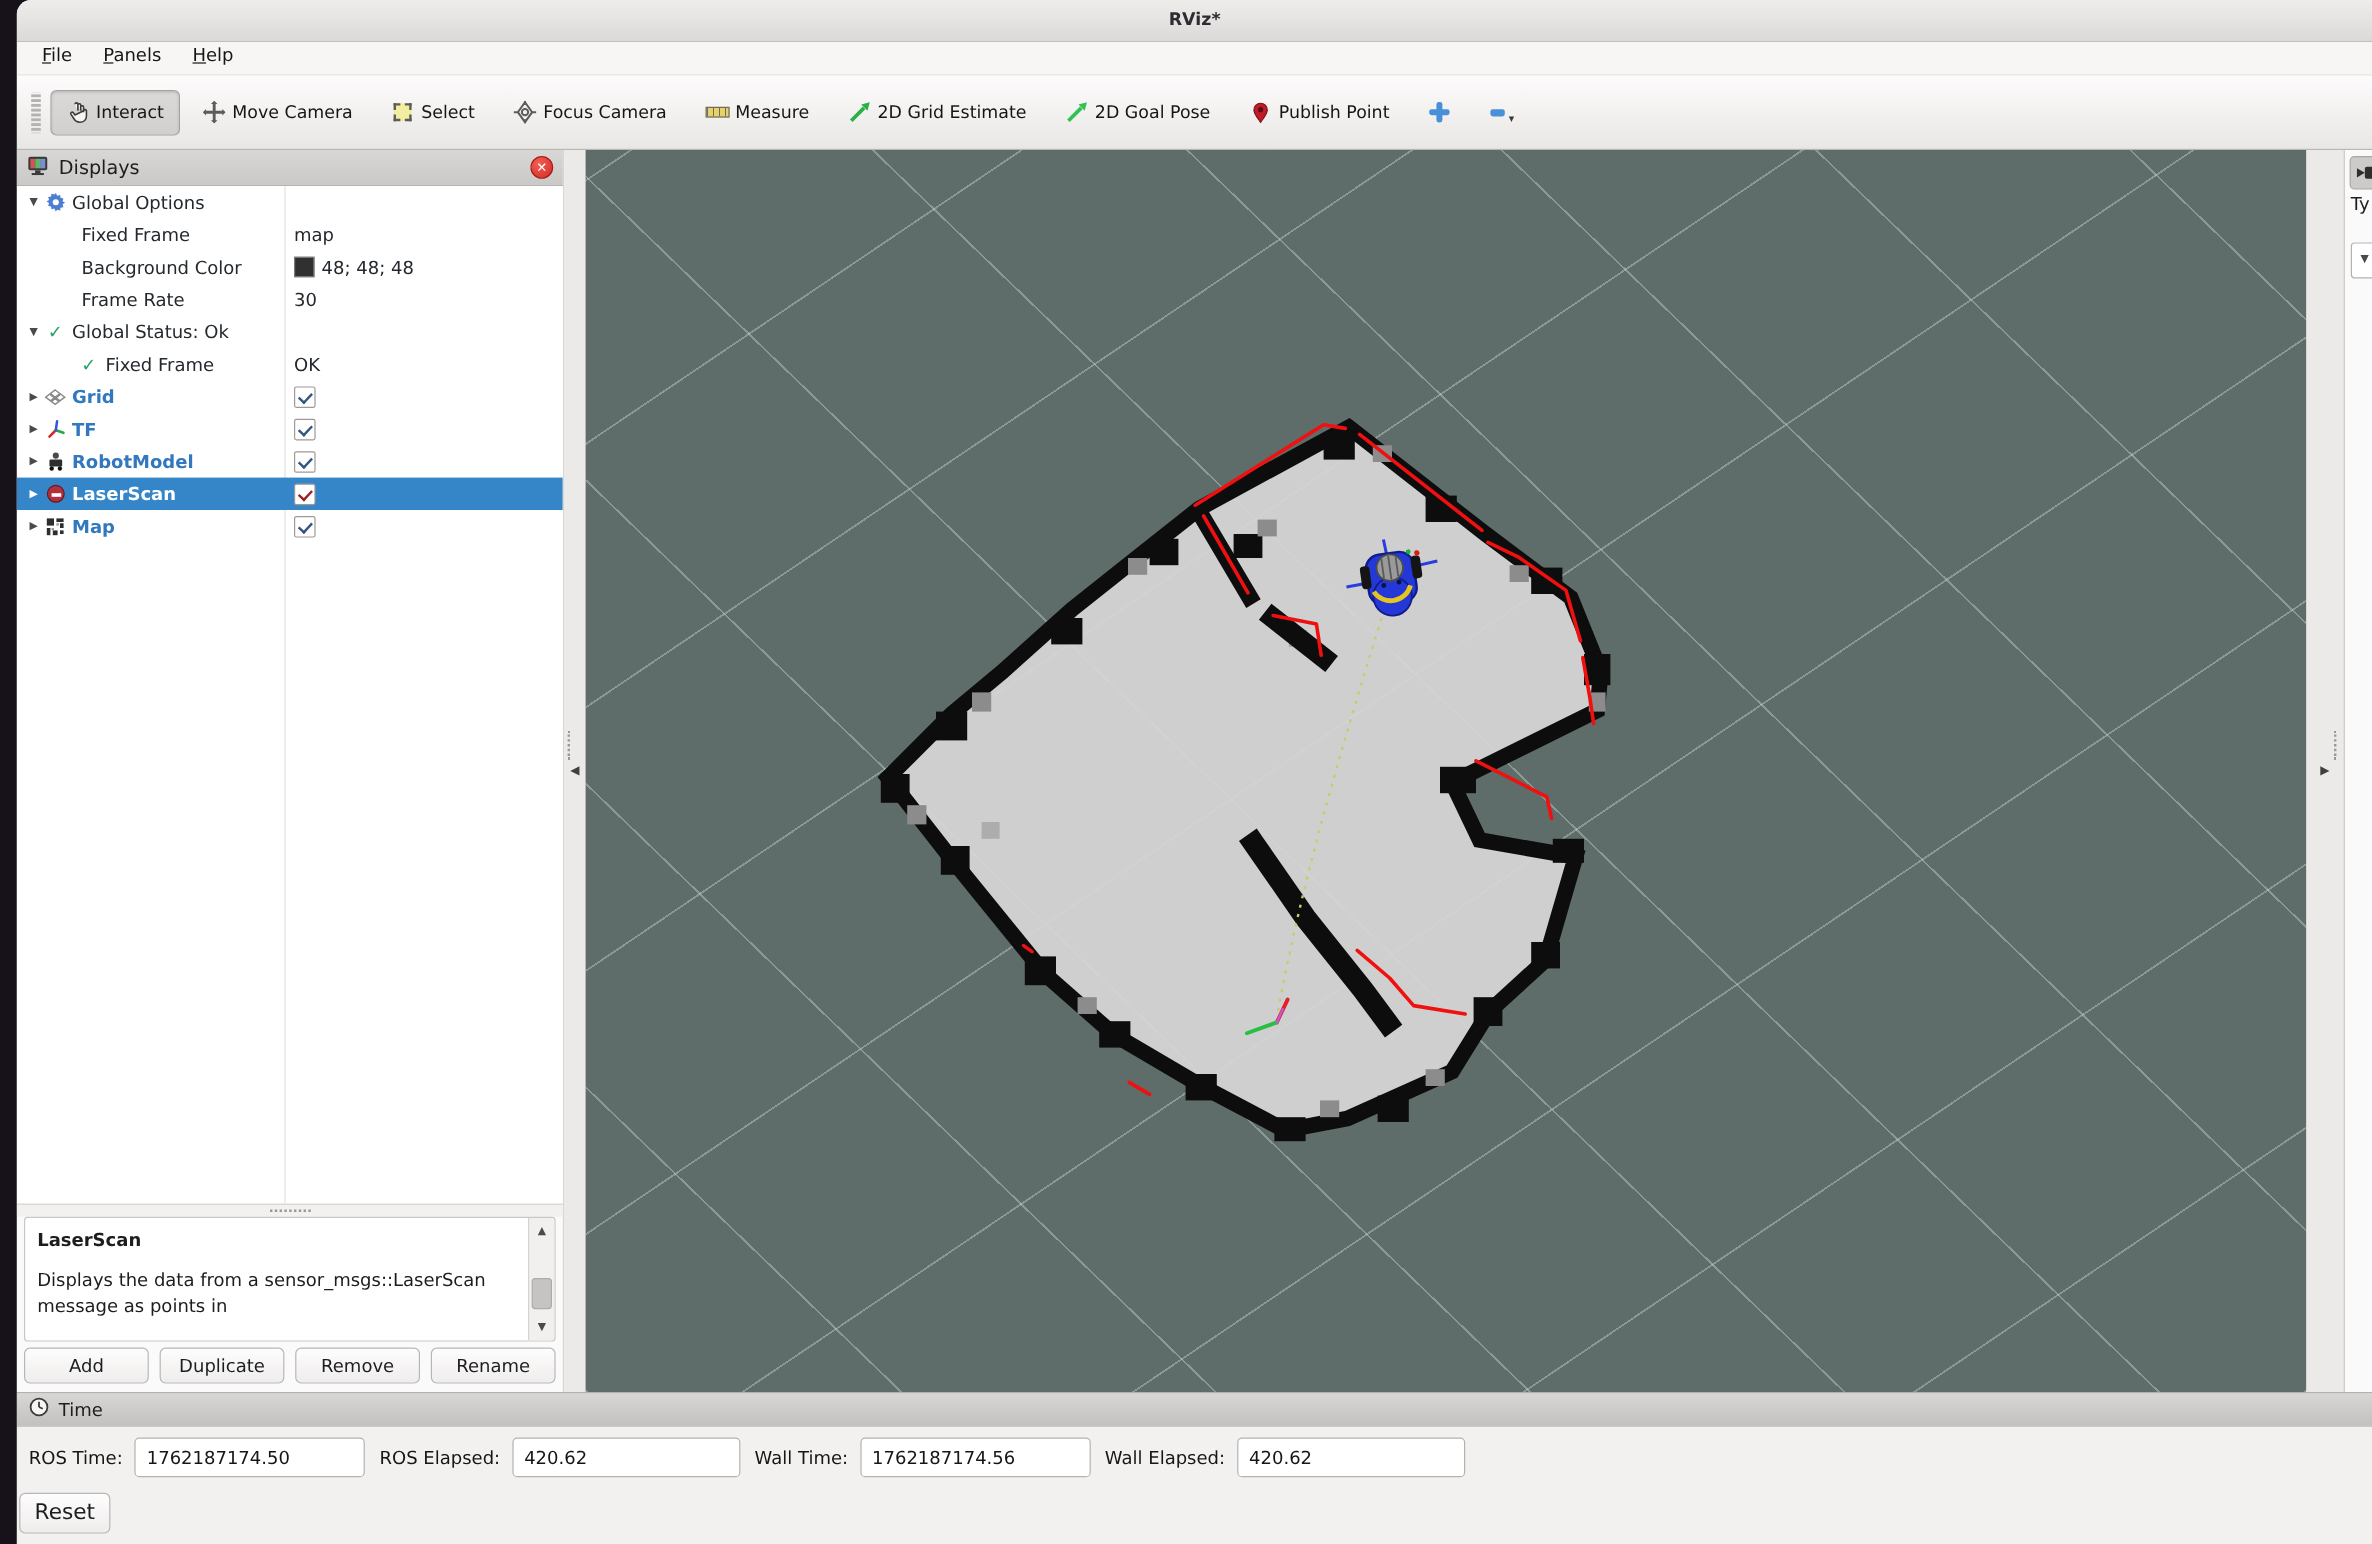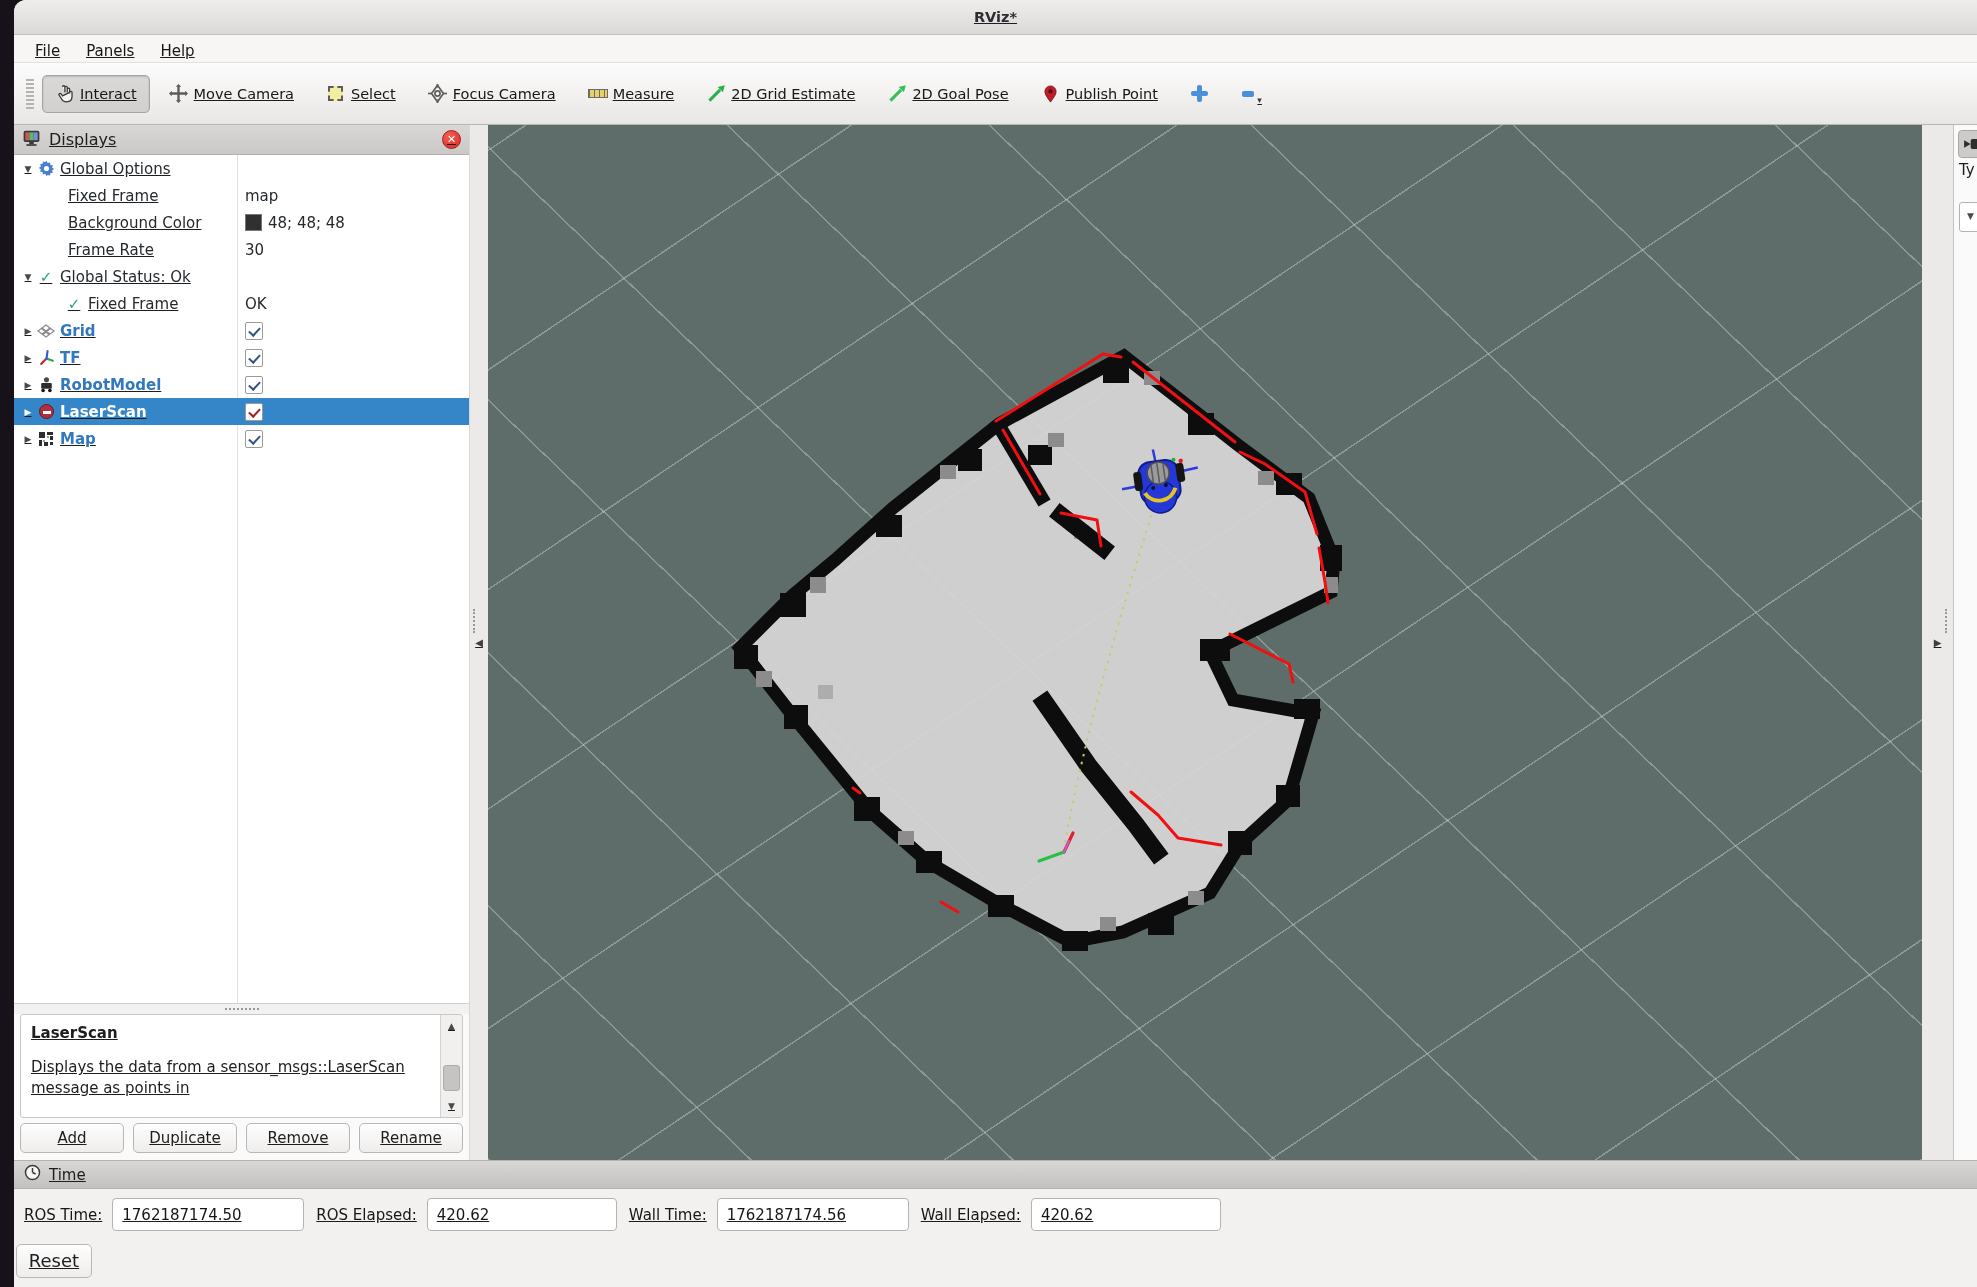--- a/index.html
+++ b/index.html
@@ -5,34 +5,34 @@
   * { margin:0; padding:0; box-sizing:border-box; }
   html,body { width:1977px; height:1287px; }
   body {
     font-family:"DejaVu Sans","Liberation Sans",sans-serif;
     font-size:15px; color:#1d1d1d;
     background:#17121a; overflow:hidden;
   }
   .window {
     position:absolute; left:14px; top:0; width:1963px; height:1287px;
     background:#f2f1f0; border-top-left-radius:12px; overflow:hidden;
-    display:flex; flex-direction:column;text-decoration:underline;
+    display:flex; flex-direction:column;
   }
   
   .titlebar {
     height:35px; flex:0 0 35px;
     background:linear-gradient(#efedec,#dcdad8);
     border-bottom:1px solid #c2c0be;
     display:flex; align-items:center; justify-content:center;
   }
   .titlebar .title { font-weight:bold; font-size:14.5px; color:#2f2b31; }
   
   .menubar {
     height:28px; flex:0 0 28px; background:#f7f6f5;
-    display:flex; align-items:flex-end; padding-left:10px; gap:4px;
+    display:flex; align-items:flex-start; padding-left:10px; gap:4px;
     border-bottom:1px solid #e3e1df;
   }
   .menu-item { padding:2px 11px; cursor:default; color:#161616; }
   .menu-item::first-letter { text-decoration:underline; }
   
   .toolbar {
     height:62px; flex:0 0 62px;
     background:linear-gradient(#fdfcfc,#e9e7e5);
     border-bottom:1px solid #b9b7b5;
     display:flex; align-items:center; padding-left:12px; gap:6px;

